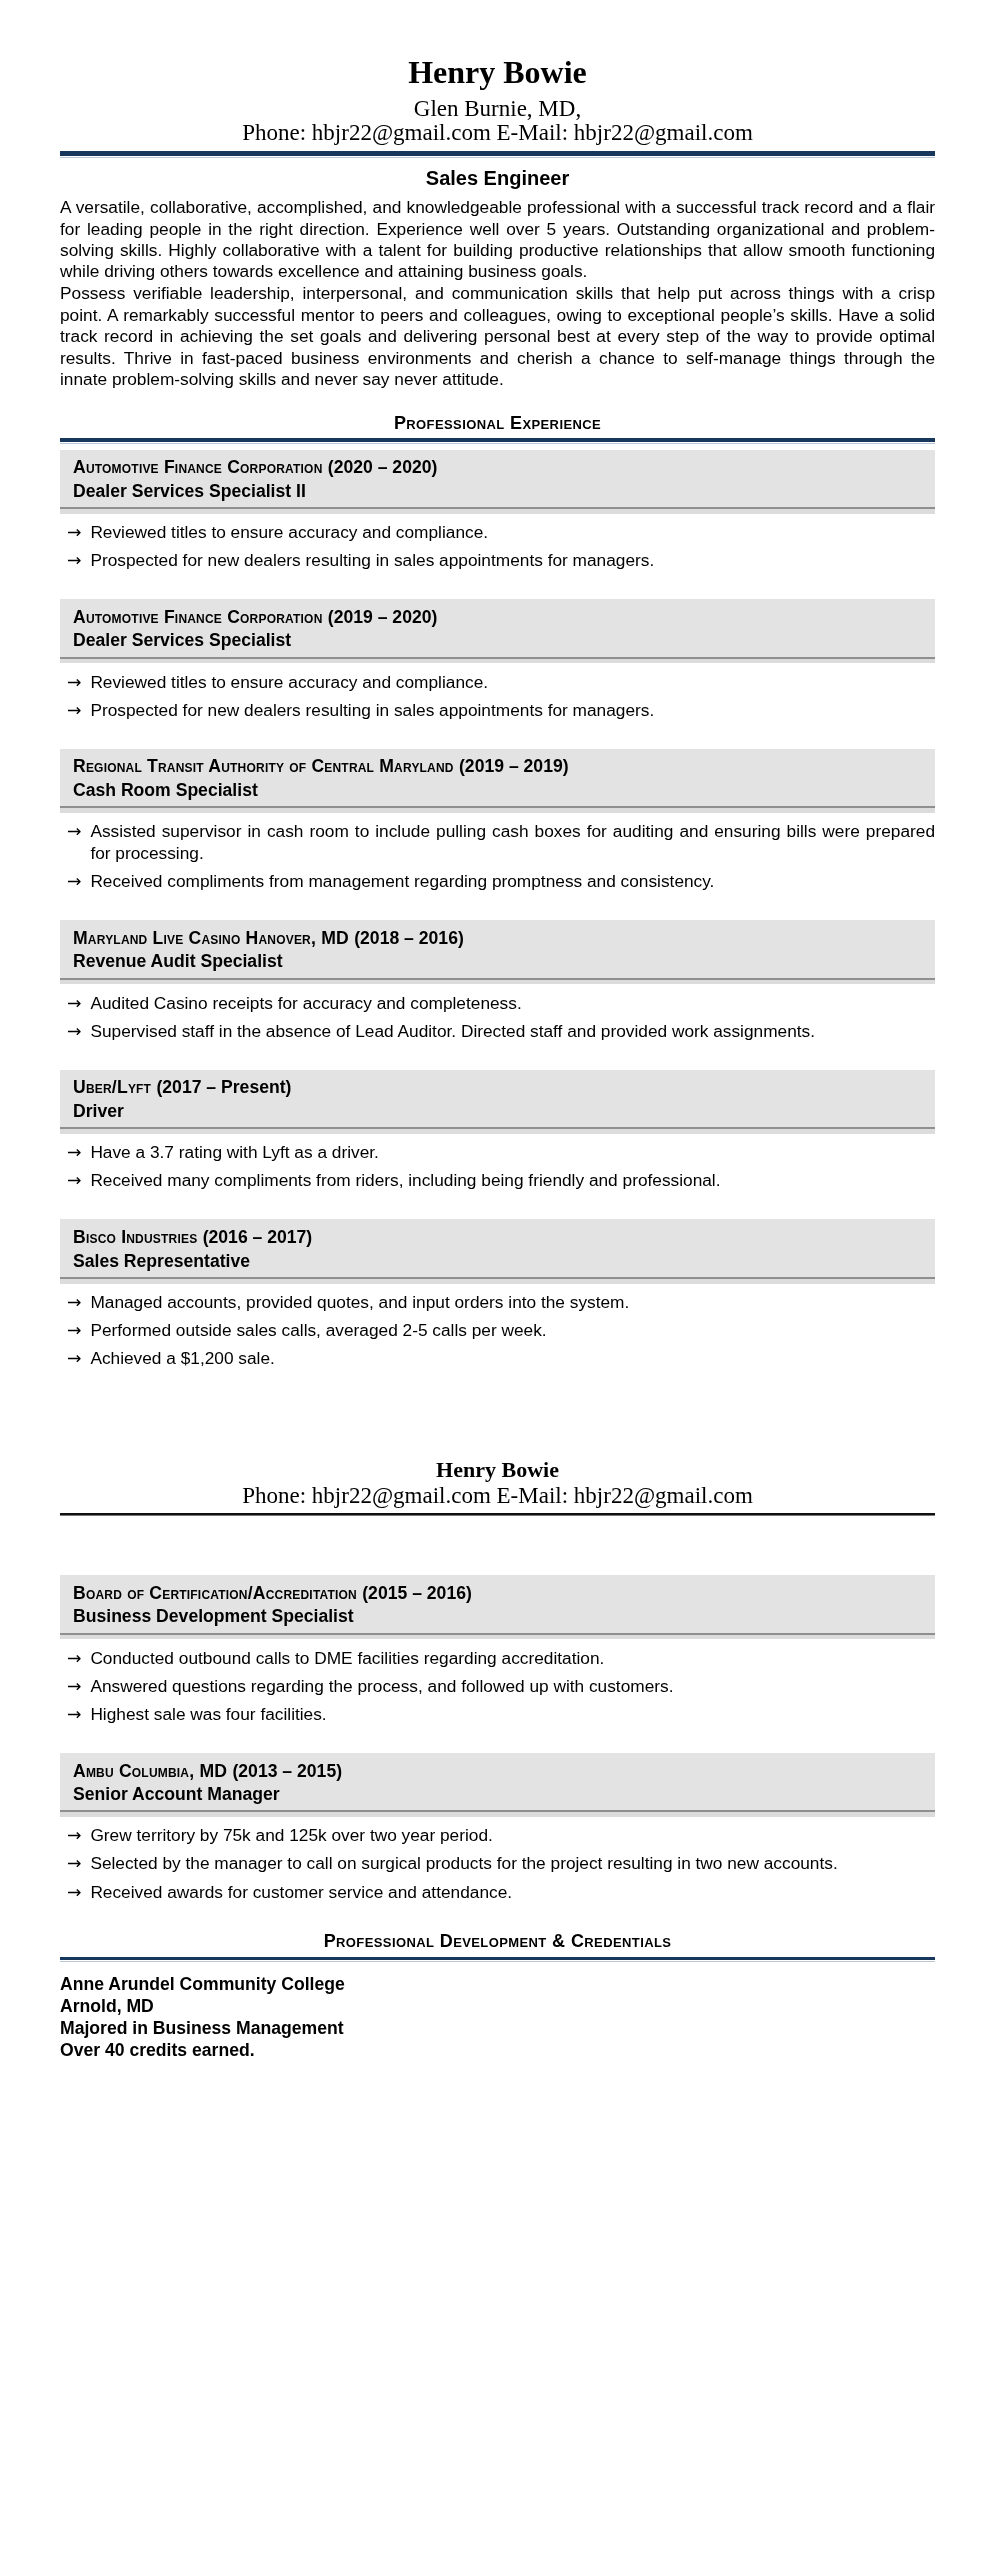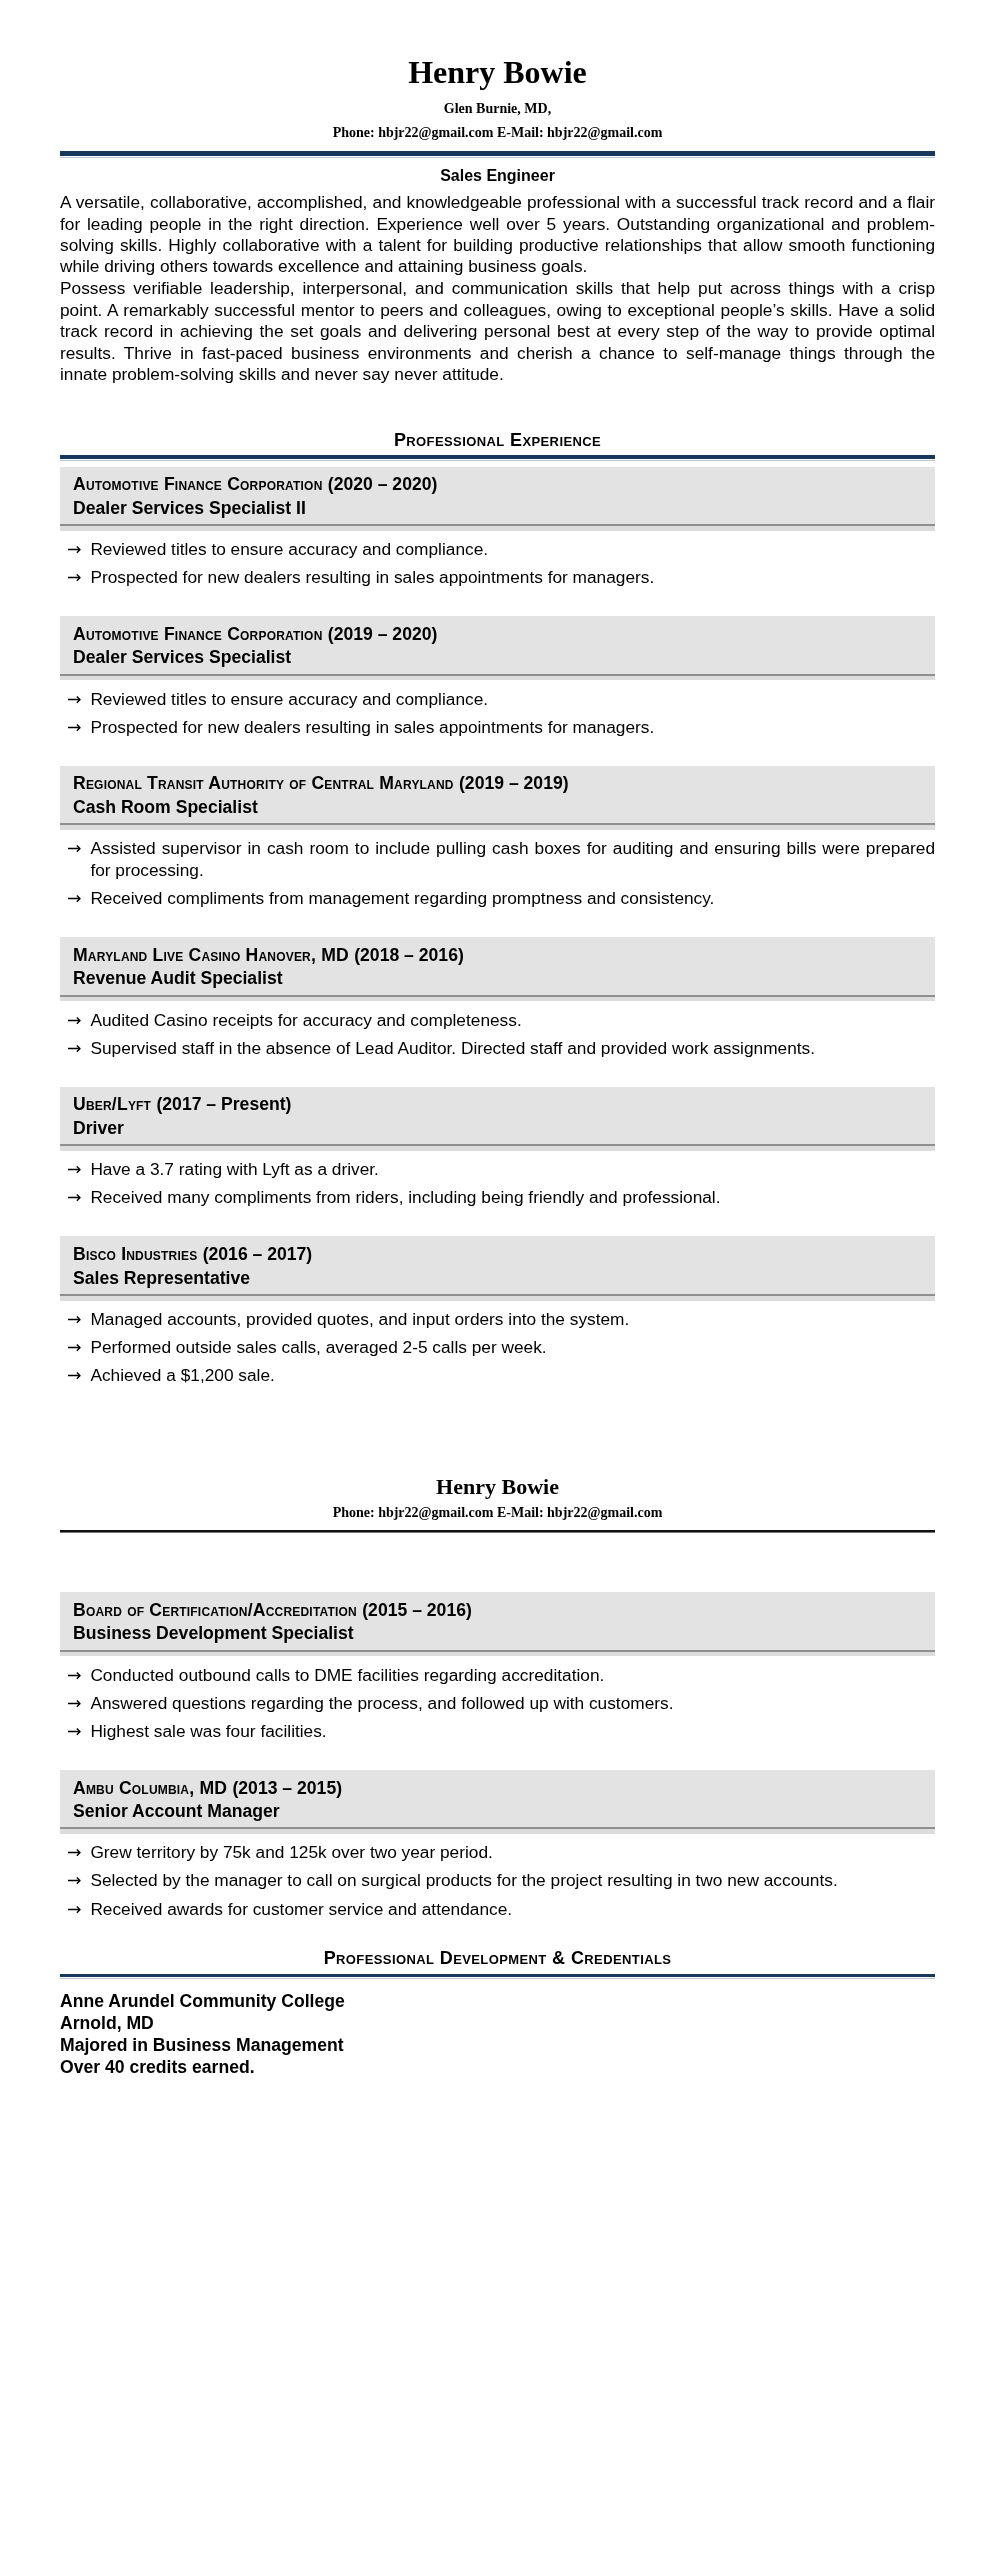--- a/index.html
+++ b/index.html
@@ -14,38 +14,38 @@
   .doc { padding: 0 60px; }
 
   
   .p1-header { text-align: center; padding-top: 55px; }
   .p1-name {
     font-family: "Liberation Serif", serif;
     font-size: 32px; font-weight: bold; line-height: 35px; margin: 0;
   }
   .serif-sub {
     font-family: "Liberation Serif", serif;
-    font-size: 14px; font-weight: bold; line-height: 22px;
+    font-size: 23px; font-weight: normal; line-height: 22px;
   }
   .p1-loc { margin-top: 8.2px; }
   .p1-contact { margin-top: 2.3px; }
 
   .navy-rule { height: 4.7px; background: #17375d; margin-top: 7px; position: relative; }
   .navy-rule::after { content:""; position:absolute; left:0; right:0; bottom:-1.8px; height:1.2px; background:#b9c6d5; }
   .navy-rule.thin { height: 3.5px; margin-top: 5.9px; }
 
-  .role { text-align: center; font-size: 16px; font-weight: bold; margin: 10.5px 0 0; }
+  .role { text-align: center; font-size: 20px; font-weight: bold; margin: 10.5px 0 0; }
 
   .para {
     font-size: 17.3px; line-height: 21.4px; text-align: justify;
     margin: 7.6px 0 0;
   }
   .para + .para { margin-top: 0.6px; }
 
-  .section { margin-top: 44px; }
+  .section { margin-top: 22px; }
   .section-title {
     display: block; text-align: center; font-size: 18px; font-weight: bold;
     font-variant: small-caps; letter-spacing: 0.4px; margin: 0; line-height: 20px;
   }
 
   .jobs-list { margin-top: 7.6px; }
   .job { margin: 0 0 27.5px 0; }
   .job-head {
     background: #e3e3e3;
     padding: 7.6px 11.7px 4.7px 13px;

